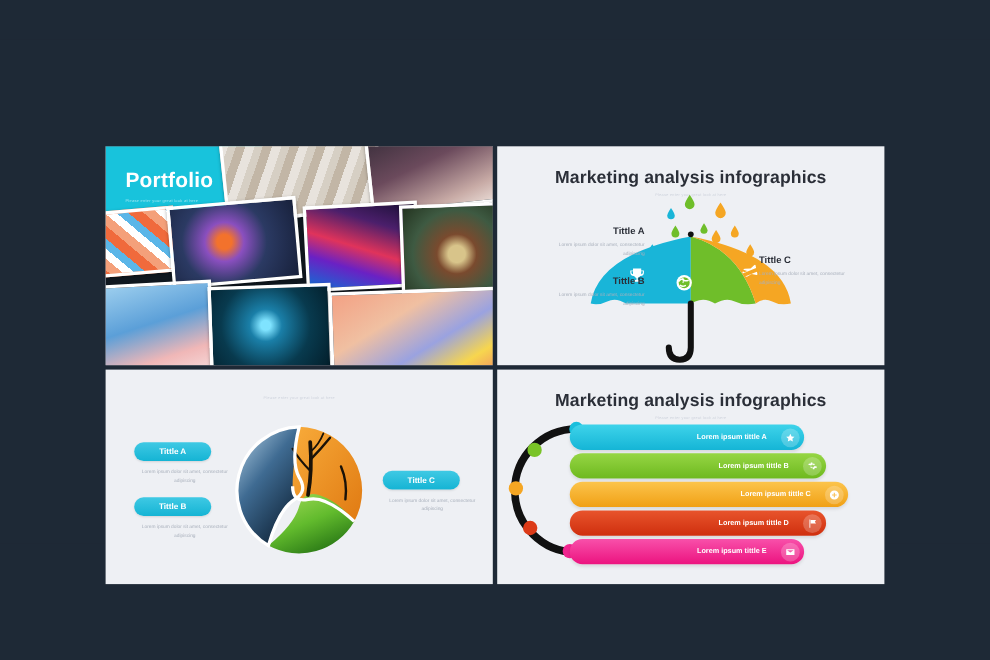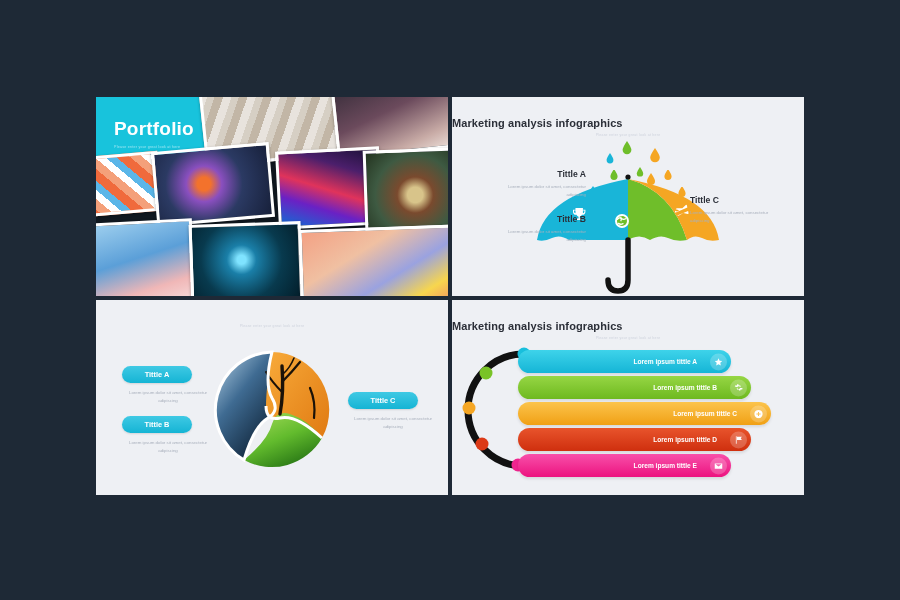--- a/index.html
+++ b/index.html
@@ -2,21 +2,21 @@
 <html><head>
 <meta charset="utf-8">
 <style>
   * { box-sizing: border-box; margin: 0; padding: 0; }
   html, body {
     width: 900px; height: 600px;
     background: #1e2936;
     font-family: "Liberation Sans", sans-serif;
     overflow: hidden;
   }
-  .stage { position: relative; width: 900px; height: 458px; background: #1e2936; }
+  .stage { position: relative; width: 900px; height: 458px; background: #1e2936; margin-top: 36px; }
 
   .grid {
     position: absolute; left: 96px; top: 97px;
     width: 708px; height: 398px;
     display: grid;
     grid-template-columns: 352px 352px;
     grid-template-rows: 199px 195px;
     gap: 4px 4px;
   }
   .panel { background: #eef0f4; position: relative; overflow: hidden; }
@@ -45,21 +45,21 @@
       #ef7a4a; }
   .ph-space   { background: radial-gradient(circle at 42% 48%,#f3722c 0 9%,#8a4fbf 24%,#2b3a63 52%,#17203a 100%); }
   .ph-neon    { background: linear-gradient(200deg,#1b1036 0%,#4b1f6b 26%,#e0335b 52%,#6a21c4 72%,#0f6fd4 100%); }
   .ph-pot     { background: radial-gradient(circle at 50% 58%,#d8c48a 0 12%,#7a4a2e 28%,#3e5a42 62%,#23331f 100%); }
   .ph-blue    { background: linear-gradient(165deg,#9fd0ef 0%,#5b9fd8 45%,#f0b7b7 78%,#f6d8d8 100%); }
   .ph-jelly   { background: radial-gradient(circle at 46% 42%,#7fe3ff 0 6%,#1a7fa8 20%,#083a4e 55%,#021a25 100%); }
   .ph-balls   { background: linear-gradient(150deg,#f3a184 0%,#f0c0a2 32%,#9aa2e0 58%,#f7d64e 78%,#ef7769 100%); }
 
   
   .slide-title {
-    font-size: 11px; font-weight: bold; color: #2b2f38;
+    text-align: center; font-size: 16px; font-weight: bold; color: #2b2f38;
     letter-spacing: .1px;
   }
   .slide-sub {
     text-align: center; font-size: 3.4px; color: #cdd2dc; margin-top: 4px; letter-spacing: .3px;
   }
   .head-wrap { position: absolute; left: 0; right: 0; top: 20px; }
 
   
   .umbrella-stage { position: absolute; inset: 0; }
   .lbl { position: absolute; width: 98px; }

